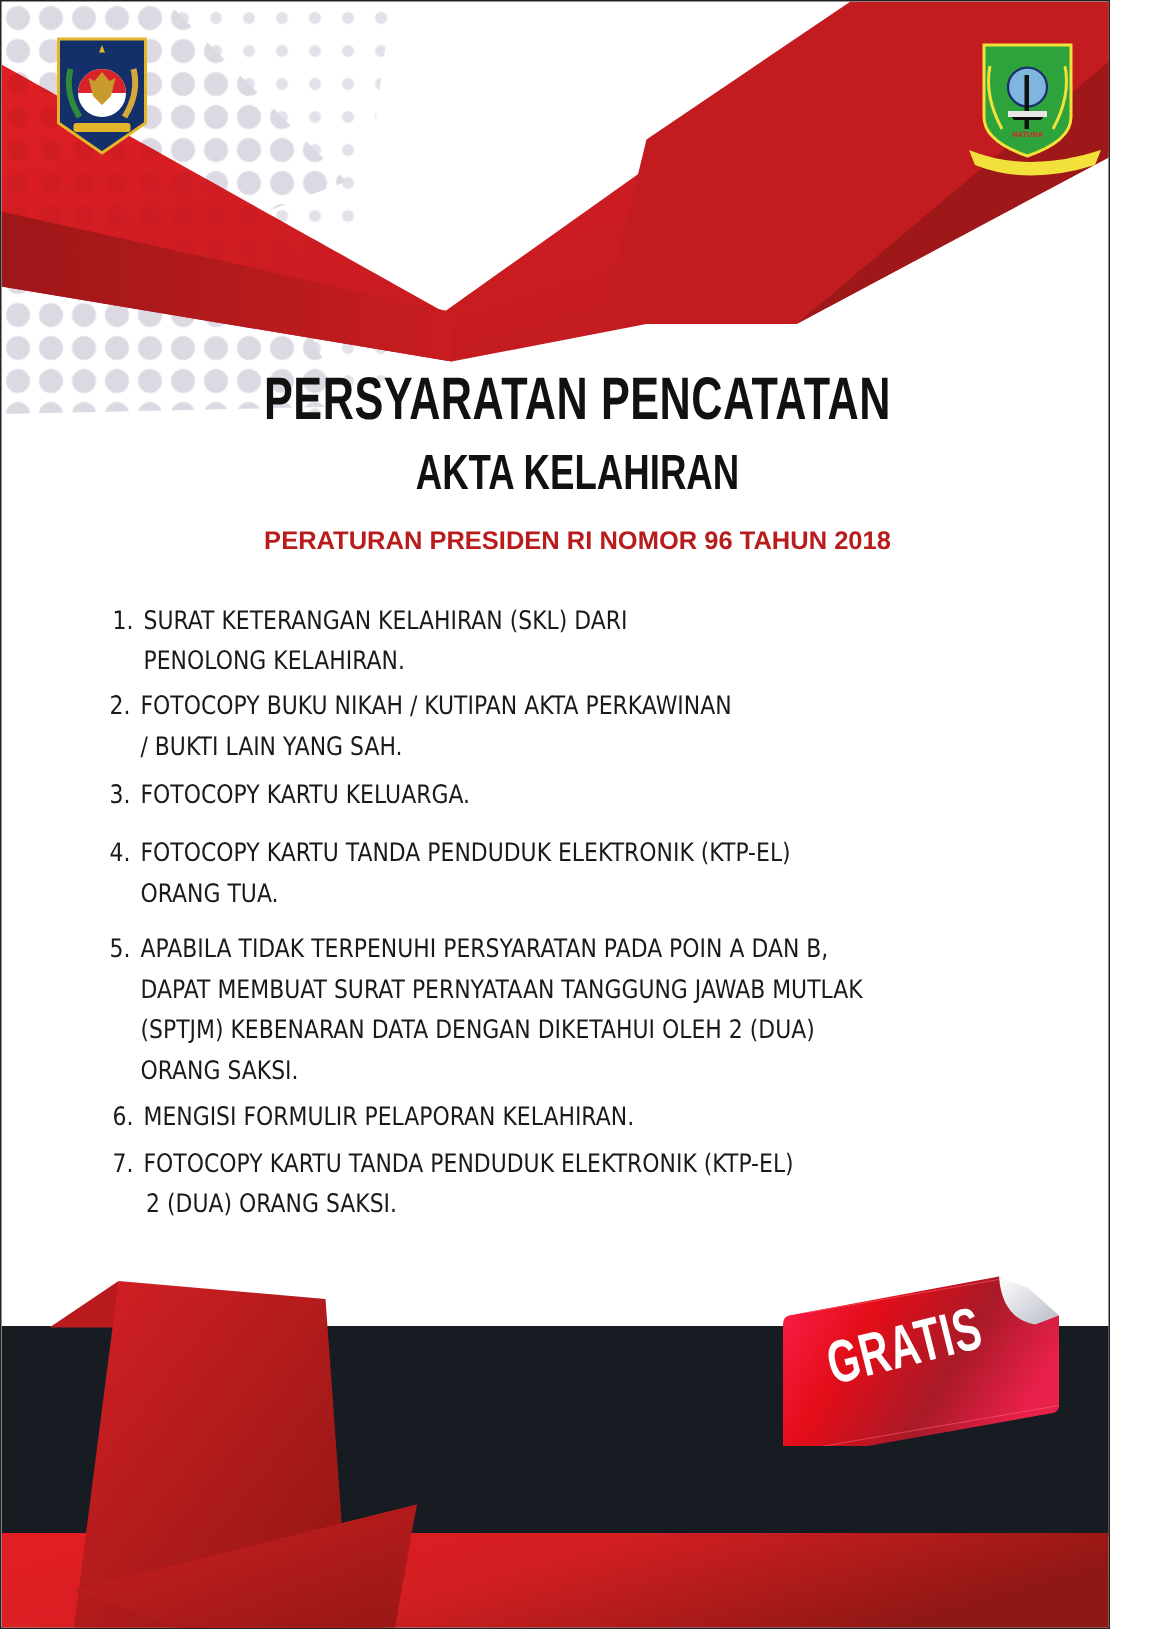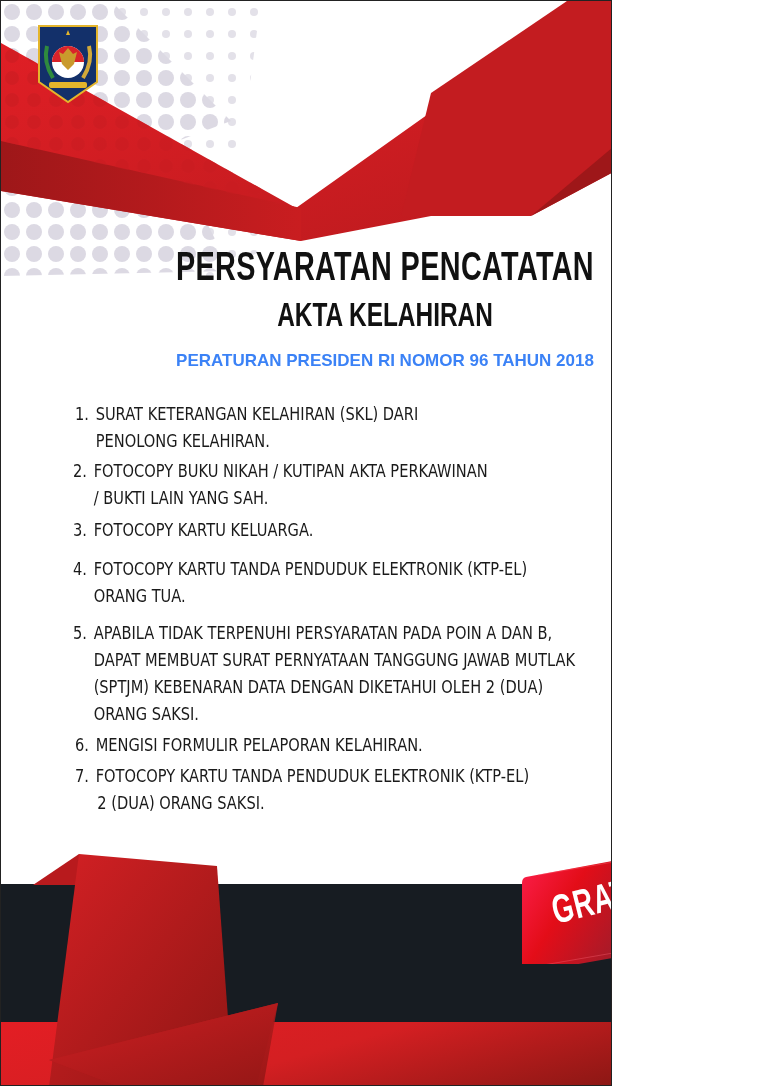--- a/index.html
+++ b/index.html
@@ -1,27 +1,27 @@
 <!DOCTYPE html>
 <html><head>
 <meta charset="utf-8">
 <style>
   html, body { margin: 0; padding: 0; background: #ffffff; }
   body { width: 768px; height: 1086px; position: relative; overflow: hidden; }
-  .poster { position: absolute; left: 0; top: 0; width: 612px; height: 1086px; background: #ffffff; overflow: hidden; box-sizing: border-box; border: 1px solid #222; padding-left: 17px; }
+  .poster { position: absolute; left: 0; top: 0; width: 740px; height: 1086px; background: #ffffff; overflow: hidden; box-sizing: border-box; border: 1px solid #222; padding-left: 17px; }
   .bg-svg { position: absolute; left: 0; top: 0; }
   .logo { position: absolute; }
   .title1 { position: absolute; left: 0; width: 768px; top: 243px; text-align: center;
     font-family: "Liberation Sans", sans-serif; font-weight: bold; font-size: 40px; color: #111;
     transform: scaleX(0.72); transform-origin: 384px 0; letter-spacing: 0.5px; }
   .title2 { position: absolute; left: 0; width: 768px; top: 295px; text-align: center;
     font-family: "Liberation Sans", sans-serif; font-weight: bold; font-size: 33px; color: #111;
     transform: scaleX(0.74); transform-origin: 384px 0; }
   .subtitle { position: absolute; left: 0; width: 768px; top: 350px; text-align: center;
-    font-family: "Liberation Sans", sans-serif; font-weight: bold; font-size: 17px; color: #3b82f6; }
+    font-family: "Liberation Sans", sans-serif; font-weight: bold; font-size: 17px; color: #b91c1c; }
   .req-list { position: absolute; left: 74px; top: 400px; width: 640px;
     font-family: "DejaVu Sans", sans-serif; font-size: 17px; color: #1a1a1a; }
   .req-item { position: absolute; left: 0; width: 660px; transform: scaleX(0.86); transform-origin: 0 0; white-space: nowrap; }
   .req-line { display: block; height: 27px; line-height: 27px; }
   .req-num { display: inline-block; width: 24px; }
   .req-cont { display: block; padding-left: 24px; height: 27px; line-height: 27px; }
   .gratis { position: absolute; left: 517px; top: 848px; width: 196px; height: 115px; }
   .gratis-text { position: absolute; left: 546px; top: 888px; font-family: "Liberation Sans", sans-serif; font-weight: bold;
     font-size: 40px; color: #ffffff; transform: rotate(-14deg) scaleX(0.68); transform-origin: 0 0; letter-spacing: 1px; }
 </style>

